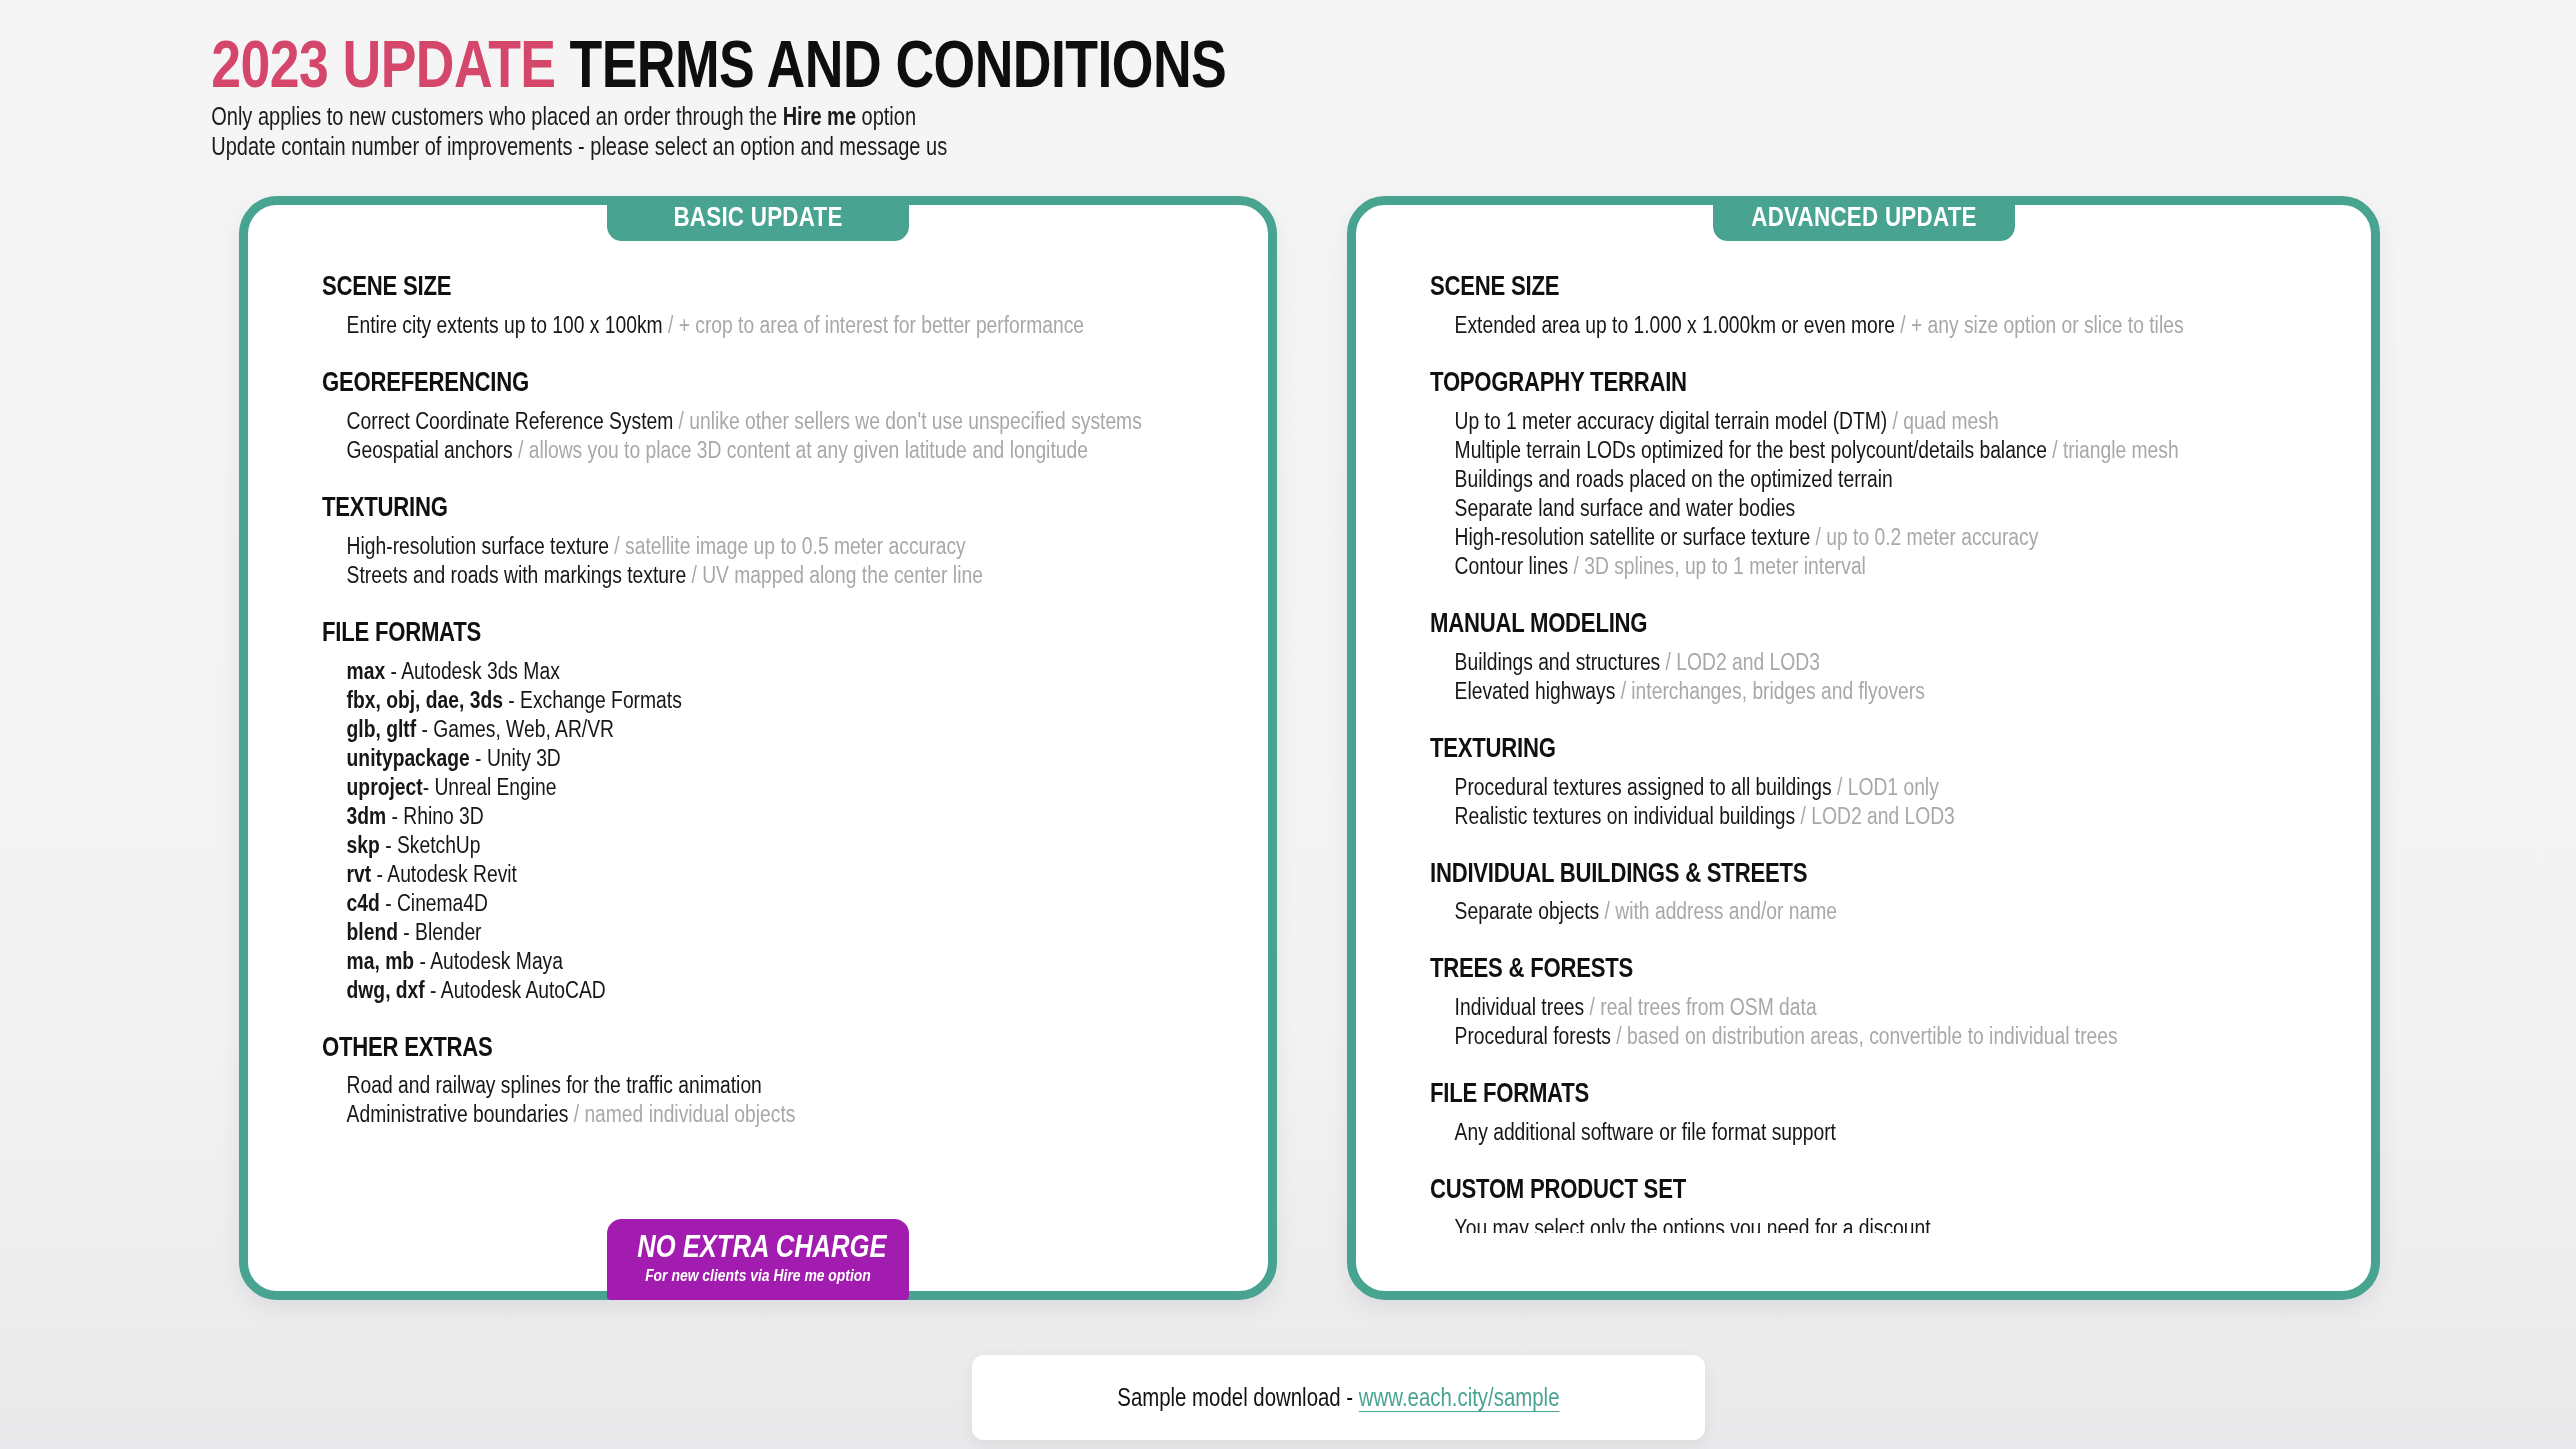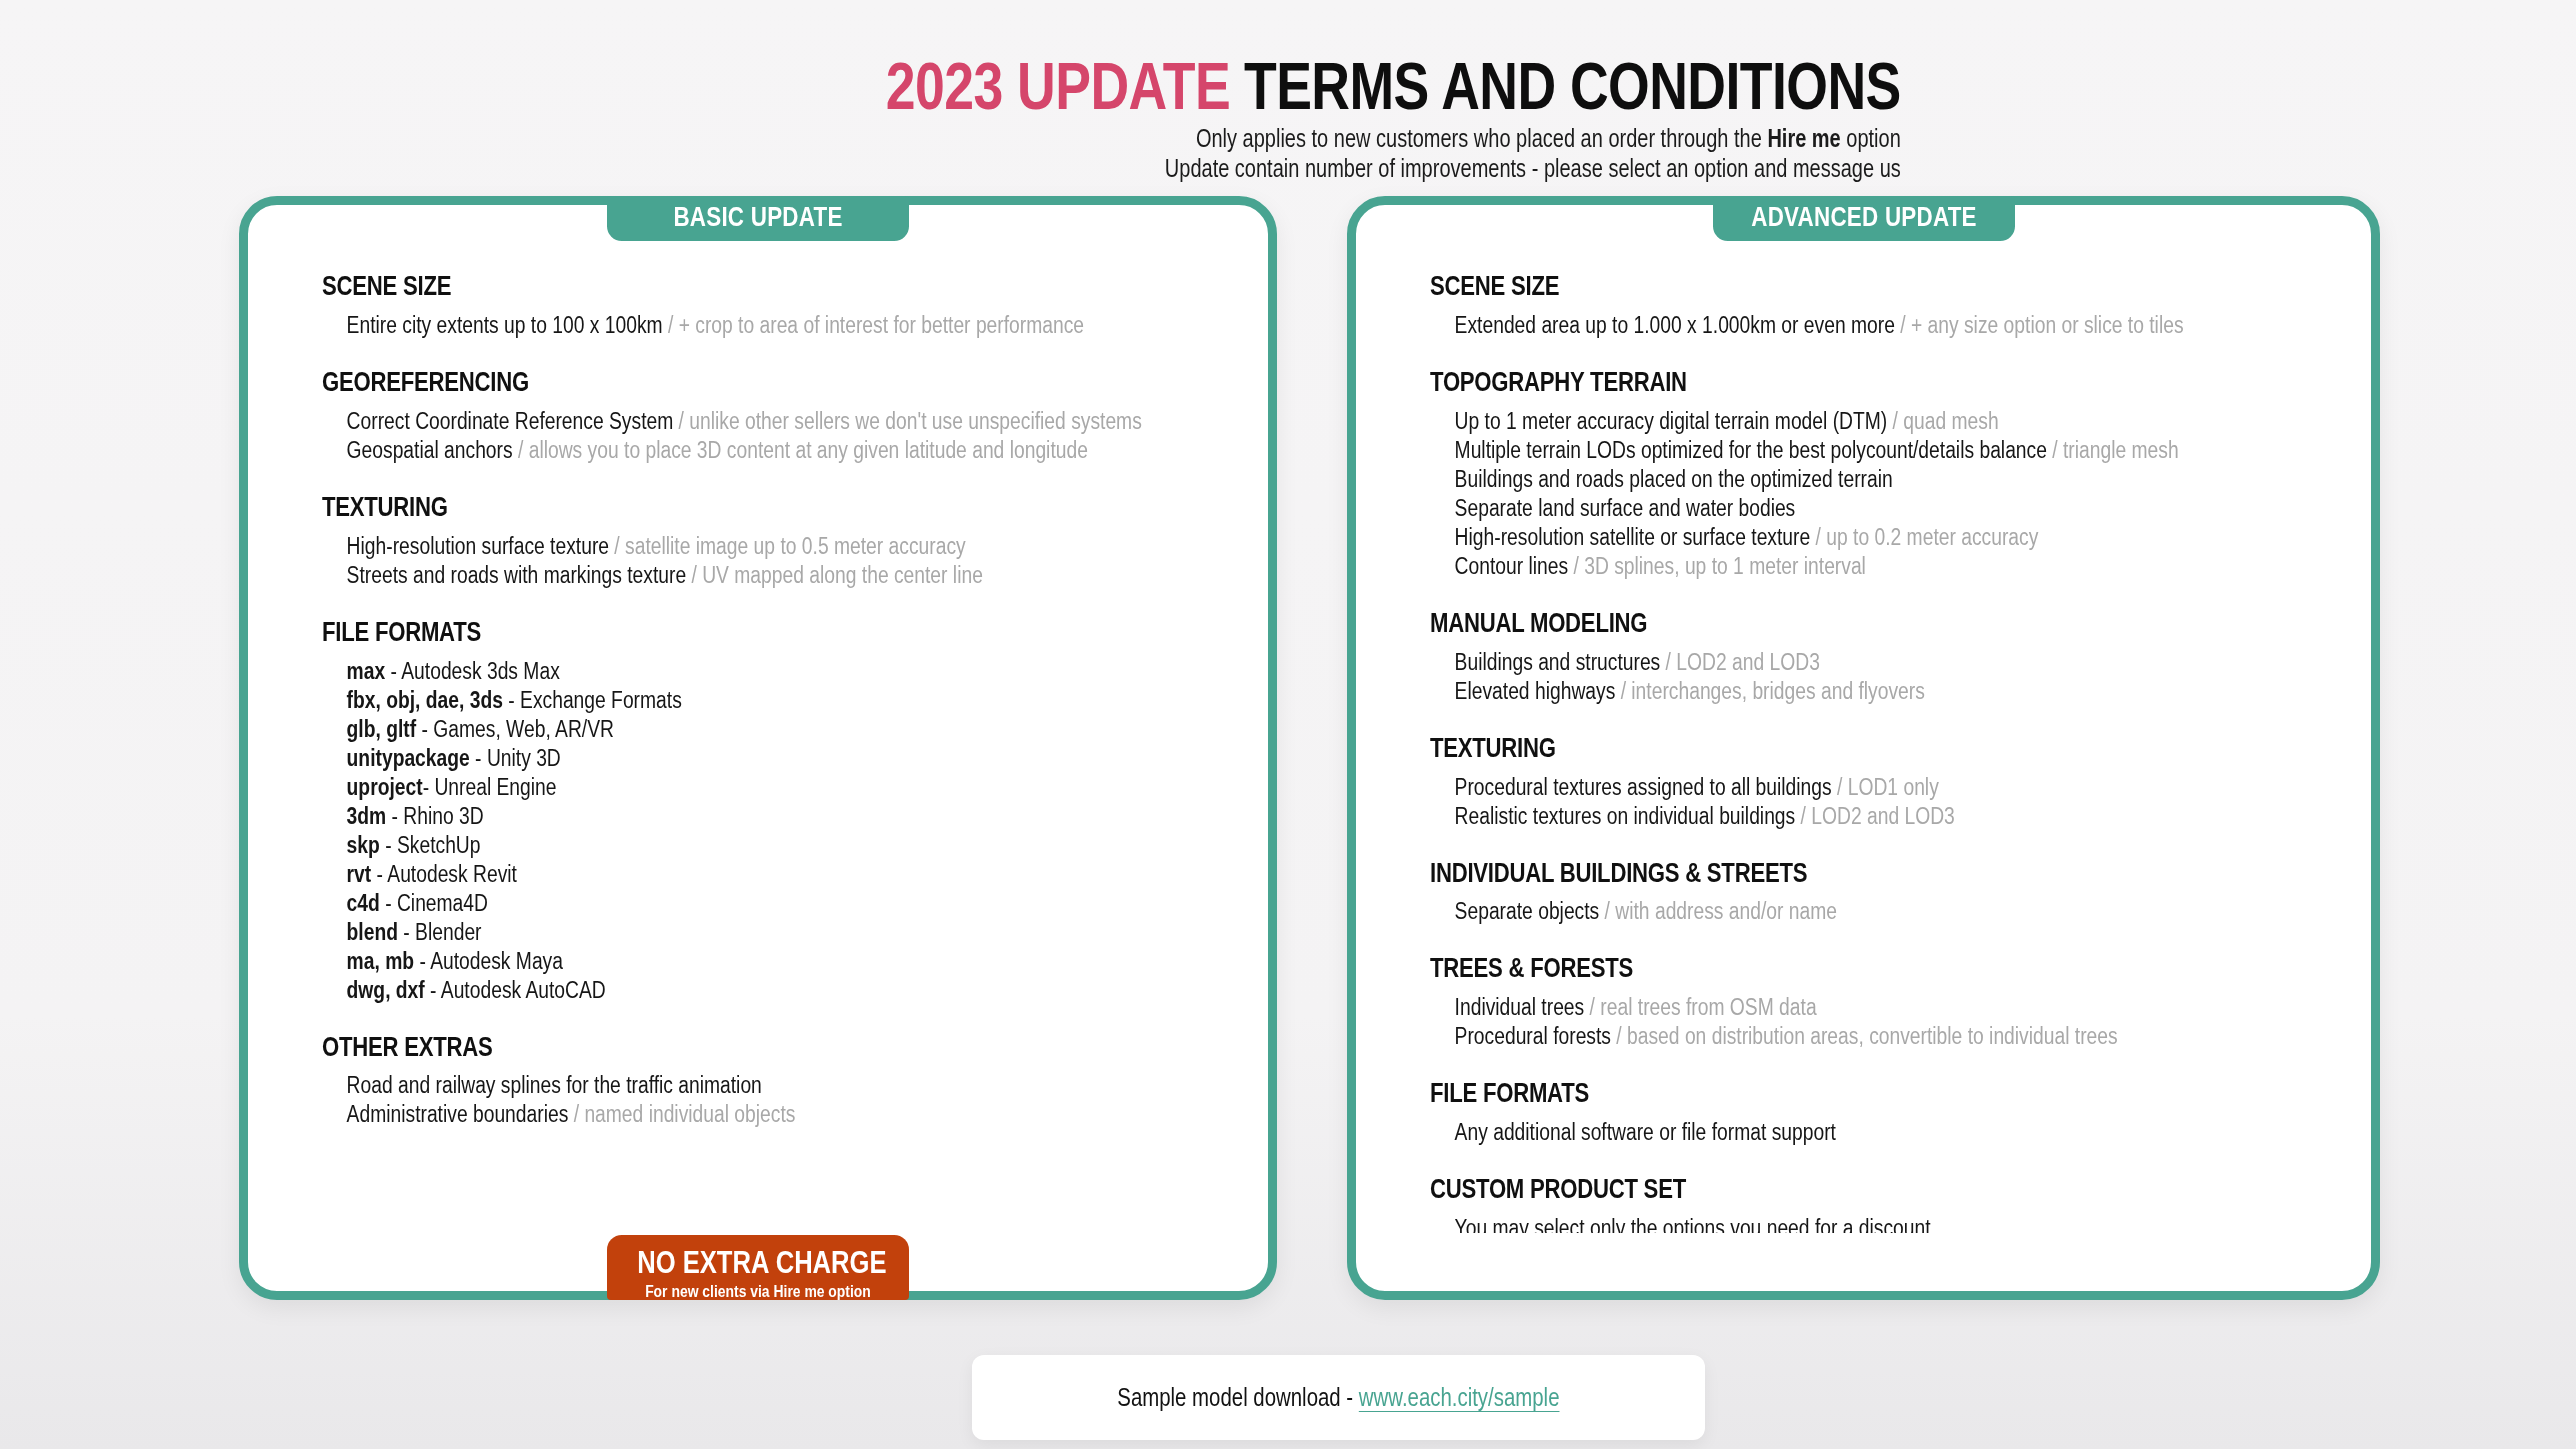--- a/index.html
+++ b/index.html
@@ -7,21 +7,21 @@
     position:relative;width:2576px;height:1449px;
     background:linear-gradient(180deg,#f6f5f6 0%,#f4f3f4 70%,#e9e8ea 100%);
     font-family:"Liberation Sans","DejaVu Sans",sans-serif;
     color:#141414;
   }
   
   .cx{transform:scaleX(0.82);transform-origin:0 50%;white-space:nowrap;}
   .cxc{transform:scaleX(0.80);transform-origin:50% 50%;white-space:nowrap;}
 
   
-  .hdr{position:absolute;top:0;left:0;width:2112px;text-align:right;margin-top:22px;}
+  .hdr{position:absolute;top:0;left:0;width:2112px;text-align:left;}
   .hdr h1{margin:0;padding-top:25.5px;font-size:67px;line-height:75px;font-weight:700;letter-spacing:-0.7px;color:#0e0e0e;}
   .hdr h1 .accent{color:#d5466b;margin-right:17.4px;}
   .hdr .sub{margin:0;font-size:25px;line-height:30px;color:#1b1b1b;}
   .hdr .sub b{font-weight:700;}
 
   
   .panels{position:absolute;top:196px;left:239px;display:flex;gap:70px;}
   .panel{
     position:relative;box-sizing:border-box;background:#ffffff;
     border:9.4px solid #48a491;border-radius:38px;
@@ -29,23 +29,23 @@
     box-shadow:0 8px 23px rgba(0,0,0,0.07);
   }
   .panel.advanced{width:1033px;}
   .tab-top{
     position:absolute;top:-9.4px;left:50%;margin-left:-151px;width:302px;height:45px;
     background:#48a491;border-radius:4px 4px 14.8px 14.8px;
     color:#ffffff;text-align:center;
   }
   .tab-top .tab-label{display:block;font-size:28px;line-height:42px;font-weight:700;letter-spacing:0.3px;}
   .tab-bottom{
-    position:absolute;bottom:-9.4px;left:50%;margin-left:-151px;width:302px;height:65px;
-    background:#c2410c;border-radius:14.8px 14.8px 4px 4px;
-    color:#ffffff;text-align:center;padding-top:8px;box-sizing:border-box;
+    position:absolute;bottom:-9.4px;left:50%;margin-left:-151px;width:302px;height:81px;
+    background:#a21caf;border-radius:14.8px 14.8px 4px 4px;
+    color:#ffffff;text-align:center;padding-top:8px;box-sizing:border-box;font-style:italic;
   }
   .tab-bottom .tab-title{font-size:32px;line-height:38px;font-weight:700;}
   .tab-bottom .tab-sub{font-size:17.4px;line-height:21.5px;font-weight:700;}
 
   .content{position:relative;padding:67px 20px 0 74px;overflow:hidden;height:961px;}
   .section{margin-bottom:28px;}
   .sec-heading{font-size:27px;line-height:29.5px;font-weight:700;letter-spacing:-0.3px;margin-bottom:9.4px;color:#101010;}
   .item{font-size:23.5px;line-height:29px;padding-left:30px;color:#161616;}
   .item .note{color:#a8a8a8;}
   .item b{font-weight:700;}

